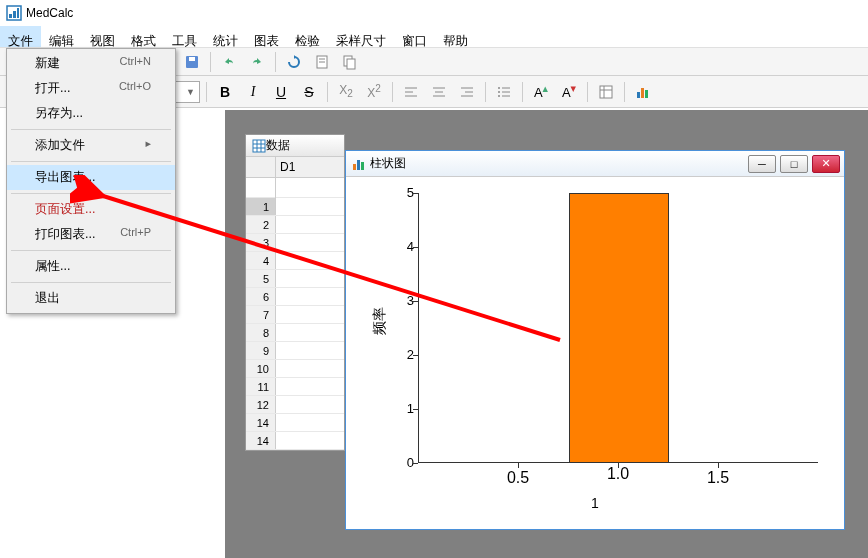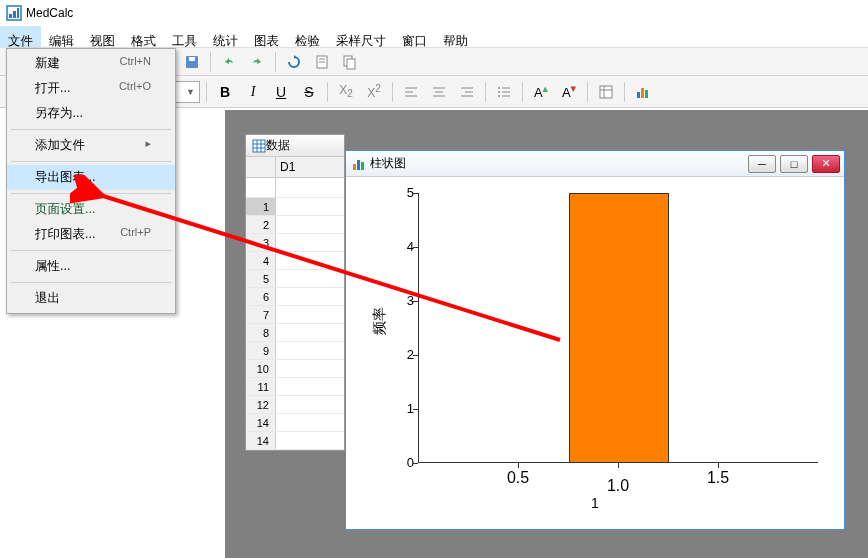--- a/index.html
+++ b/index.html
@@ -5,21 +5,21 @@
 * { box-sizing: border-box; margin: 0; padding: 0; font-family: "Microsoft YaHei", sans-serif; }
 body { background: #fff; width: 868px; height: 558px; overflow: hidden; position: relative; }
 .titlebar { height: 26px; background: #fff; display: flex; align-items: center; padding: 2px 6px; font-size: 12px; }
 .titlebar svg { margin-right: 4px; }
 .menubar { height: 22px; background: #fff; display: flex; font-size: 12.5px; border-bottom: 1px solid #e0e0e0; }
 .menu-item { padding: 7px 8px; cursor: default; }
 .menu-item.active { background: #cce8ff; }
 .dropdown { position: absolute; left: 6px; top: 48px; width: 170px; background: #f0f0f0; border: 1px solid #aaa; box-shadow: 2px 2px 4px rgba(0,0,0,0.3); z-index: 100; font-size: 12.5px; padding: 2px 0; }
 .dd-item { display: flex; justify-content: space-between; padding: 4px 24px 4px 28px; cursor: default; }
 .dd-item.highlight { background: #cce8ff; }
-.dd-item.disabled { color: #14532d; align-items: center; }
+.dd-item.disabled { color: #b91c1c; align-items: center; }
 .dd-sep { height: 1px; background: #d0d0d0; margin: 3px 4px; }
 .dd-sub { color: #666; font-size: 11px; margin-left: auto; }
 .toolbar1 { height: 28px; background: #f5f5f5; display: flex; align-items: center; padding: 0 6px; gap: 4px; border-bottom: 1px solid #d0d0d0; }
 .toolbar2 { height: 32px; background: #f5f5f5; display: flex; align-items: center; padding: 0 6px; gap: 4px; border-bottom: 1px solid #d0d0d0; }
 .tool-btn { width: 24px; height: 24px; display: flex; align-items: center; justify-content: center; cursor: default; }
 .tool-sep { width: 1px; height: 20px; background: #ccc; margin: 0 2px; }
 .font-select { width: 140px; height: 22px; border: 1px solid #aaa; background: #fff; font-size: 12px; padding: 0 4px; display: flex; align-items: center; justify-content: space-between; }
 .size-select { width: 50px; height: 22px; border: 1px solid #aaa; background: #fff; font-size: 12px; padding: 0 4px; display: flex; align-items: center; justify-content: space-between; }
 .workspace { position: absolute; left: 225px; top: 110px; right: 0; bottom: 0; background: #808080; }
 .data-window { position: absolute; left: 20px; top: 24px; width: 100px; background: #fff; border: 1px solid #999; }
@@ -351,21 +351,21 @@
           <div class="ytick" style="top: 116px;">3</div>
           <div class="ytick-line" style="top: 124px;"></div>
           <div class="ytick" style="top: 62px;">4</div>
           <div class="ytick-line" style="top: 70px;"></div>
           <div class="ytick" style="top: 8px;">5</div>
           <div class="ytick-line" style="top: 16px;"></div>
         </div>
       <div id="xticks">
           <div class="xtick" style="left: 152px; top: 292px;">0.5</div>
           <div class="xtick-line" style="left: 172px;"></div>
-          <div class="xtick" style="left: 252px; top: 300px;">1.0</div>
+          <div class="xtick" style="left: 252px; top: 288px;">1.0</div>
           <div class="xtick-line" style="left: 272px;"></div>
           <div class="xtick" style="left: 352px; top: 292px;">1.5</div>
           <div class="xtick-line" style="left: 372px;"></div>
         </div>
       <div class="ylabel">频率</div>
       <div class="xlabel">1</div>
     </div>
   </div>
 </div>
 

